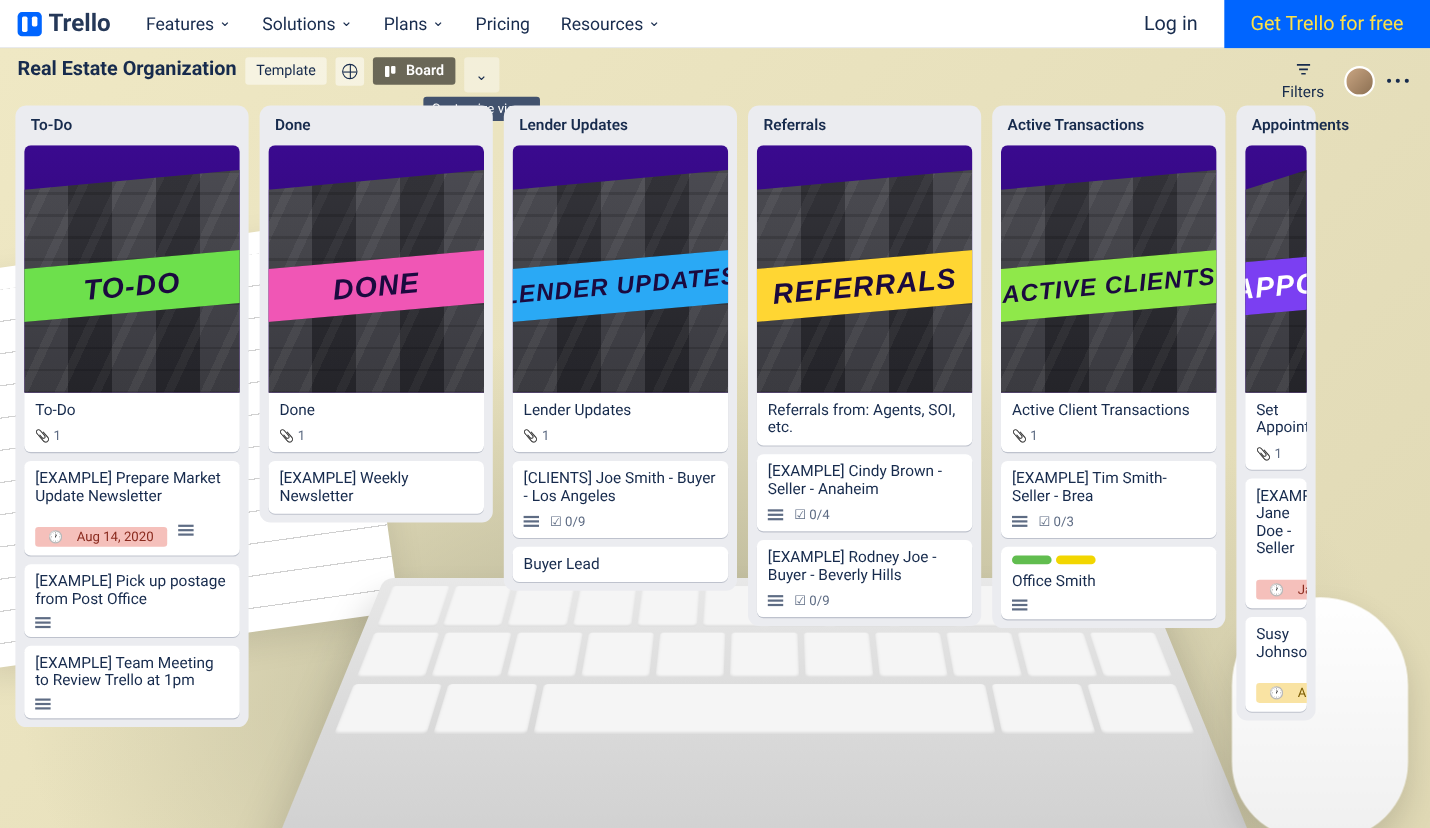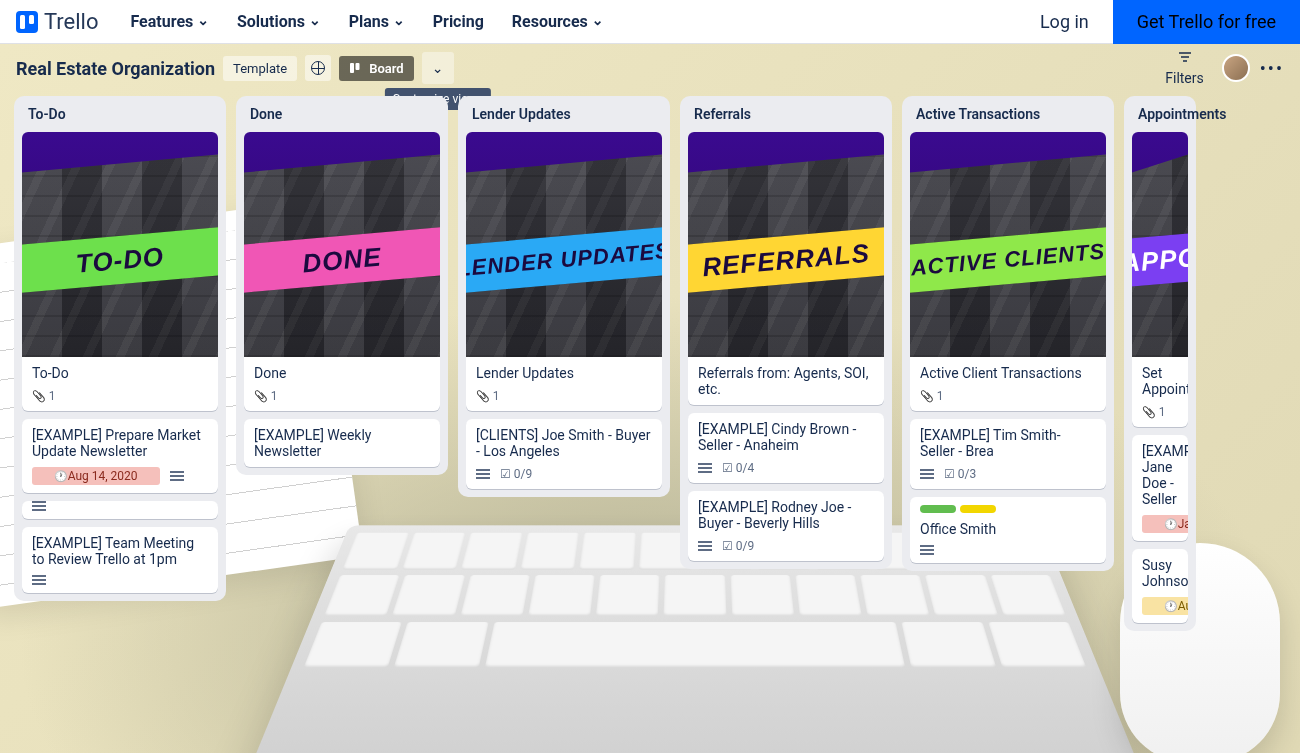--- a/index.html
+++ b/index.html
@@ -5,39 +5,39 @@
 * { box-sizing: border-box; margin: 0; padding: 0; }
 body { font-family: -apple-system, BlinkMacSystemFont, "Segoe UI", Roboto, sans-serif; width: 1300px; height: 753px; overflow: hidden; background: #f0e9c7; position: relative; }
 
 
 .topnav { height: 44px; background: #fff; border-bottom: 1px solid #dfe1e6; display: flex; align-items: center; padding: 0 16px; gap: 4px; }
 .logo { display: flex; align-items: center; gap: 6px; margin-right: 16px; }
 .logo-mark { width: 22px; height: 22px; background: #0065ff; border-radius: 4px; position: relative; }
 .logo-mark::before, .logo-mark::after { content: ""; position: absolute; background: #fff; border-radius: 1.5px; top: 4px; width: 5px; }
 .logo-mark::before { left: 4px; height: 14px; }
 .logo-mark::after { right: 4px; height: 9px; }
-.logo-text { font-size: 22px; font-weight: 400; color: #253858; }
-.nav-item { padding: 8px 12px; font-size: 16px; color: #172b4d; cursor: pointer; display: flex; align-items: center; gap: 4px; font-weight: bold; }
+.logo-text { font-size: 22px; font-weight: 700; color: #253858; }
+.nav-item { padding: 8px 12px; font-size: 16px; color: #172b4d; cursor: pointer; display: flex; align-items: center; gap: 4px; }
 .chev::after { content: "⌄"; font-size: 14px; position: relative; top: -2px; }
 .spacer { flex: 1; }
 .login { font-size: 18px; color: #172b4d; padding: 0 20px; cursor: pointer; }
-.cta { background: #0065ff; color: #000000; font-size: 18px; padding: 0 24px; height: 44px; display: flex; align-items: center; cursor: pointer; margin-right: -16px; }
+.cta { background: #0065ff; color: #fde047; font-size: 18px; padding: 0 24px; height: 44px; display: flex; align-items: center; cursor: pointer; margin-right: -16px; }
 
 
 .board-bg { position: absolute; top: 44px; left: 0; right: 0; bottom: 0; background: linear-gradient(180deg, #e8e0b8 0%, #d4ceb0 30%, #c8c2a0 100%); overflow: hidden; }
 .bg-desk { position: absolute; left: 0; right: 0; top: 0; bottom: 0; background: radial-gradient(ellipse 900px 500px at 50% 85%, #b8b598 10%, transparent 70%), linear-gradient(135deg, #efe8c4 0%, #e0d9b5 100%); }
 .bg-keyboard { position: absolute; left: 305px; top: 430px; width: 780px; height: 320px; background: linear-gradient(180deg, #e8e8e8, #d0d0d0); border-radius: 10px; transform: perspective(800px) rotateX(40deg); box-shadow: 0 20px 40px rgba(0,0,0,0.15); }
 .bg-keyrow { position: absolute; left: 12px; right: 12px; height: 58px; display: flex; gap: 6px; }
 .bg-key { flex: 1; background: #f5f5f5; border-radius: 4px; box-shadow: inset 0 -2px 3px rgba(0,0,0,0.1); }
 .bg-mouse { position: absolute; right: 20px; bottom: -10px; width: 160px; height: 220px; background: linear-gradient(180deg,#fff,#f0f0f0); border-radius: 80px 80px 70px 70px; box-shadow: 0 15px 30px rgba(0,0,0,0.15); }
 .bg-notepad { position: absolute; left: -40px; top: 180px; width: 380px; height: 360px; background: #fff; transform: rotate(-8deg); box-shadow: 0 10px 30px rgba(0,0,0,0.1); }
 .bg-notepad::before { content:""; position:absolute; left:0; right:0; top:20px; bottom:0; background: repeating-linear-gradient(180deg, transparent 0, transparent 28px, #d0d0d0 28px, #d0d0d0 29px); }
 
 
-.board-header { position: relative; height: 48px; display: flex; align-items: center; padding: 8px 16px; gap: 8px; }
+.board-header { position: relative; height: 48px; display: flex; align-items: flex-start; padding: 8px 16px; gap: 8px; }
 .board-title { font-size: 18px; font-weight: 700; color: #172b4d; }
 .bh-chip { background: rgba(255,255,255,0.5); color: #172b4d; font-size: 13px; padding: 5px 10px; border-radius: 3px; cursor: pointer; display: flex; align-items: center; gap: 6px; }
 .bh-chip.dark { background: rgba(0,0,0,0.55); color: #fff; font-weight: 600; }
 .globe-icon { width: 14px; height: 14px; border: 1.5px solid #172b4d; border-radius: 50%; position: relative; }
 .globe-icon::before { content:""; position:absolute; left:0; right:0; top:50%; border-top:1.5px solid #172b4d; }
 .globe-icon::after { content:""; position:absolute; top:0; bottom:0; left:50%; border-left:1.5px solid #172b4d; }
 .board-icon-svg { fill: #fff; }
 .chev-btn { background: rgba(255,255,255,0.4); width: 32px; height: 32px; border-radius: 3px; display:flex; align-items:center; justify-content:center; cursor:pointer; font-size: 14px; color:#172b4d; position:relative; }
 .tooltip { position: absolute; top: 36px; left: 50%; transform: translateX(-50%); background: #42526e; color: #fff; font-size: 12px; padding: 4px 8px; border-radius: 3px; white-space: nowrap; }
 .bh-right { margin-left: auto; display: flex; align-items: center; gap: 10px; }
@@ -67,21 +67,21 @@
 .b-yellow { background:#ffd633; }
 .b-lime { background:#8fe84a; font-size:22px; }
 .b-purple { background:#7b3ff2; color:#fff; }
 
 .card-body { padding: 8px 10px; font-size: 14px; color: #172b4d; }
 .card-meta { display:flex; align-items:center; gap:10px; padding: 0 10px 8px; font-size: 12px; color: #5e6c84; }
 .attach-icon::before { content:"📎"; font-size:11px; filter: grayscale(1) brightness(0.4); }
 .desc-icon { width:14px; height:2px; background:#5e6c84; position:relative; display:inline-block; box-shadow: 0 4px 0 #5e6c84, 0 8px 0 #5e6c84; margin-bottom:8px; }
 .check-icon::before { content:"☑"; font-size:12px; }
 .clock-icon::before { content:"🕐"; font-size:11px; filter: grayscale(1); }
-.due-badge { background:#f5c0bb; color:#8a2a1e; padding:2px 22px; border-radius:3px; display:flex; align-items:center; gap:0; }
+.due-badge { background:#f5c0bb; color:#8a2a1e; padding:2px 12px; border-radius:3px; display:flex; align-items:center; gap:12px;margin-top:12px; }
 .due-badge.yellow { background:#f9e3a3; color:#7a5b00; }
 .labels { display:flex; gap:4px; padding: 8px 10px 0; }
 .label { width:36px; height:8px; border-radius:4px; }
 .l-green{background:#61bd4f;} .l-yellow{background:#f2d600;}
 </style>
 </head>
 <body>
 
 <div class="topnav">
   <div class="logo">
@@ -187,20 +187,21 @@
           <div class="card-body">[EXAMPLE] Prepare Market Update Newsletter</div>
           <div class="card-meta">
             <span class="due-badge ">
               <span class="clock-icon"></span>
               <span>Aug 14, 2020</span>
             </span>
             <span class="desc-icon"></span>
           </div>
         </div>
         <div class="card">
+          <div class="card-body">[EXAMPLE] Pick up postage from Post Office</div>
           <div class="card-meta">
             <span class="desc-icon"></span>
           </div>
         </div>
         <div class="card">
           <div class="card-body">[EXAMPLE] Team Meeting to Review Trello at 1pm</div>
           <div class="card-meta">
             <span class="desc-icon"></span>
           </div>
         </div>
@@ -232,20 +233,23 @@
           <div class="card-meta">
             <span><span class="attach-icon"></span> 1</span>
           </div>
         </div>
         <div class="card">
           <div class="card-body">[CLIENTS] Joe Smith - Buyer - Los Angeles</div>
           <div class="card-meta">
             <span class="desc-icon"></span>
             <span><span class="check-icon"></span> 0/9</span>
           </div>
+        </div>
+        <div class="card">
+          <div class="card-body">Buyer Lead</div>
         </div>
       </div>
       <div class="list">
         <div class="list-title">Referrals</div>
         <div class="card">
           <div class="cover">
             <div class="roofs"></div>
             <div class="banner b-yellow">REFERRALS</div>
           </div>
           <div class="card-body">Referrals from: Agents, SOI, etc.</div>

